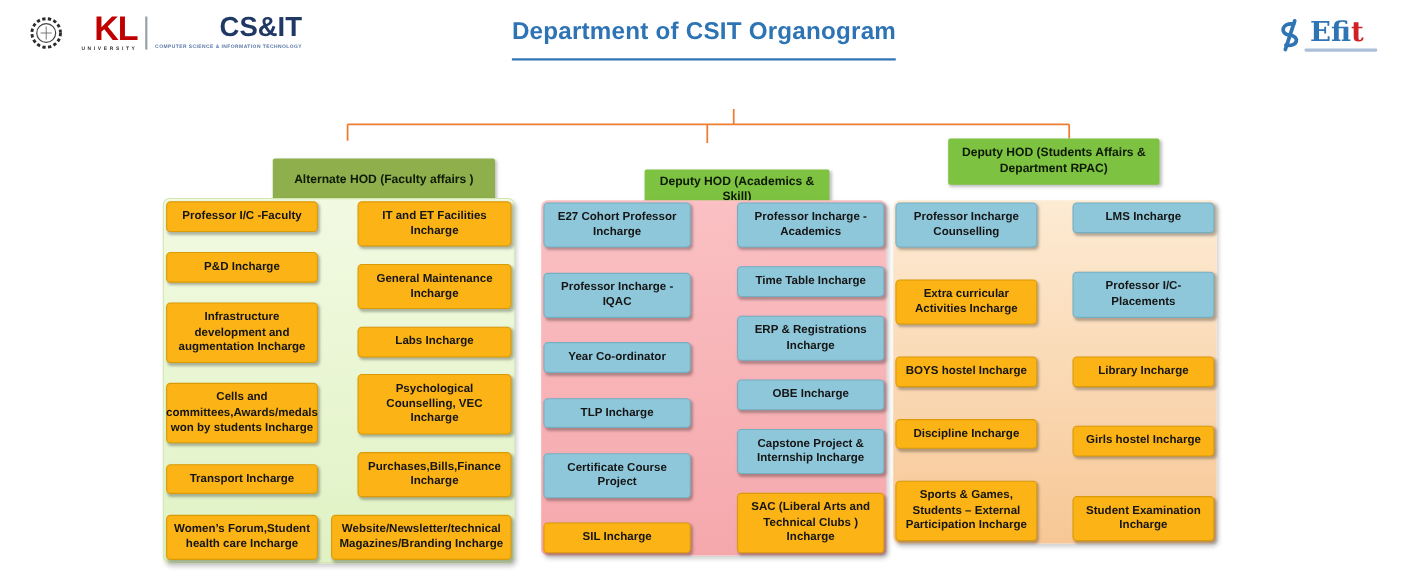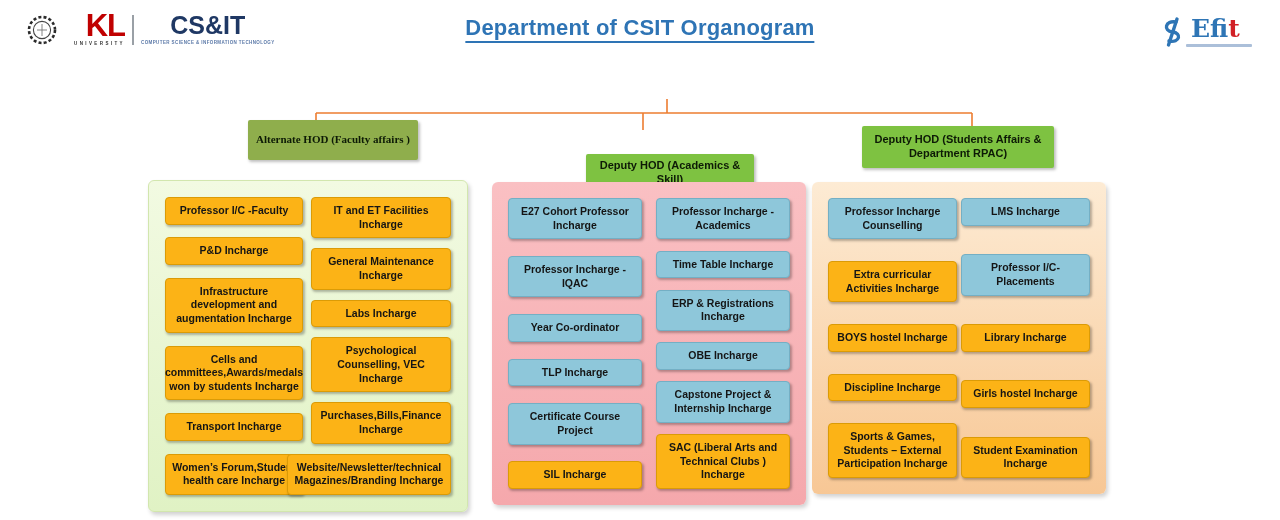--- a/index.html
+++ b/index.html
@@ -9,31 +9,31 @@
     font-family:"Liberation Sans", sans-serif; overflow:hidden;
   }
   .connectors { position:absolute; left:0; top:0; width:1280px; height:520px; pointer-events:none; }
   .connectors path { stroke: var(--connector,#ED7D31); stroke-width:1.6; fill:none; }
 
   
   .title {
     position:absolute; top:15px; left:50%; transform:translateX(-50%);
     font-size:22px; font-weight:800; letter-spacing:.2px; white-space:nowrap;
     color:var(--title_blue,#2E74B5); border-bottom:2.5px solid var(--title_blue,#2E74B5);
-    padding-bottom:0;
+    padding-bottom:12px;
   }
 
   
   .kl-logo { position:absolute; left:26px; top:12px; display:flex; align-items:flex-start; }
   .kl-emblem { margin-top:2px; }
   .kl-block { margin-left:16px; text-align:right; }
   .kl-text { font-size:31px; font-weight:800; color:var(--kl_red,#C00000); letter-spacing:-1px; line-height:.9; }
   .kl-sub { font-size:4.5px; letter-spacing:2.4px; color:#333; font-weight:bold; margin-top:1px; }
   .kl-divider { width:2px; height:30px; background:#9aa0a6; margin:3px 7px 0 7px; }
-  .csit-block { text-align:center; margin-top:1px; }
+  .csit-block { text-align:right; margin-top:1px; }
   .csit-text { font-size:25px; font-weight:800; color:var(--csit_navy,#1F3864); line-height:1; }
   .csit-sub { font-size:4.5px; letter-spacing:.4px; color:#5b79a8; font-weight:bold; margin-top:2px; white-space:nowrap; }
 
   .efit-logo { position:absolute; right:28px; top:16px; display:flex; align-items:flex-start; }
   .efit-text { font-family:"DejaVu Serif", serif; font-size:25px; font-weight:800; line-height:1; margin-left:5px; }
   .efit-ef { color:var(--efit_blue,#2E75B5); }
   .efit-it { color:var(--efit_red,#D12026); }
   .efit-tagline { width:66px; height:2.5px; background:#8fa9cc; opacity:.75; margin-top:3px; border-radius:1px; }
 
   
@@ -43,28 +43,28 @@
     display:flex; align-items:center; justify-content:center; text-align:center;
     font-size:12px; font-weight:800; border-radius:2px;
     box-shadow:1.5px 2px 3px rgba(0,0,0,.25);
   }
   .head {
     position:absolute; display:flex; align-items:center; justify-content:center;
     text-align:center; font-size:11px; font-weight:800; color:#0d1a06;
     padding:3px 8px; border-radius:2px; box-shadow:1.5px 2px 3px rgba(0,0,0,.25);
     line-height:1.25;
   }
-  .head1 { left:248px; top:120px; width:170px; height:40px; background:var(--head_olive,#8FAE4C);font-family:Liberation Serif, serif; }
+  .head1 { left:248px; top:144px; width:202px; height:40px; background:var(--head_olive,#8FAE4C); }
   .head2 { left:586px; top:130px; width:168px; height:38px; background:var(--head_green,#7EC241);margin-top:24px; }
   .head3 { left:862px; top:126px; width:192px; height:42px; background:var(--head_green,#7EC241); }
 
   
   .panel {
     position:absolute; display:flex; justify-content:space-between;
-    padding:16px; border-radius:6px; box-shadow:2px 3px 4px rgba(0,0,0,.18);
+    padding:2px; border-radius:6px; box-shadow:2px 3px 4px rgba(0,0,0,.18);
   }
   .panel1 { left:148px; top:180px; width:320px; height:332px;
             background:linear-gradient(180deg,#F2FAE2 0%, var(--panel_green,#E0F2C4) 100%);
             border:1px solid #d2e6ae; }
   .panel2 { left:492px; top:182px; width:314px; height:323px;
             background:linear-gradient(180deg,#FAC0C3 0%, var(--panel_pink,#F5A8AC) 100%); }
   .panel3 { left:812px; top:182px; width:294px; height:312px;
             background:linear-gradient(180deg,#FDEBD4 0%, var(--panel_peach,#F7C795) 100%); }
 
   .col { display:flex; flex-direction:column; justify-content:space-between; }

